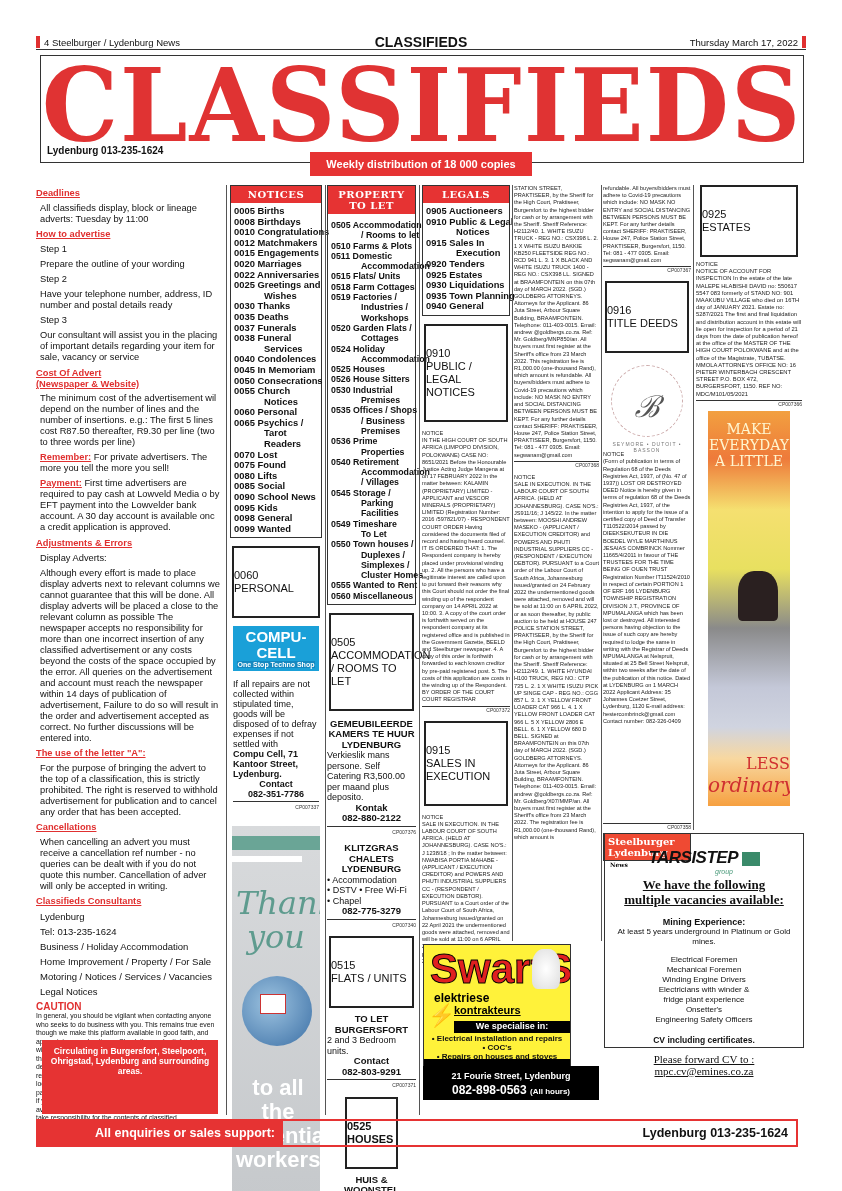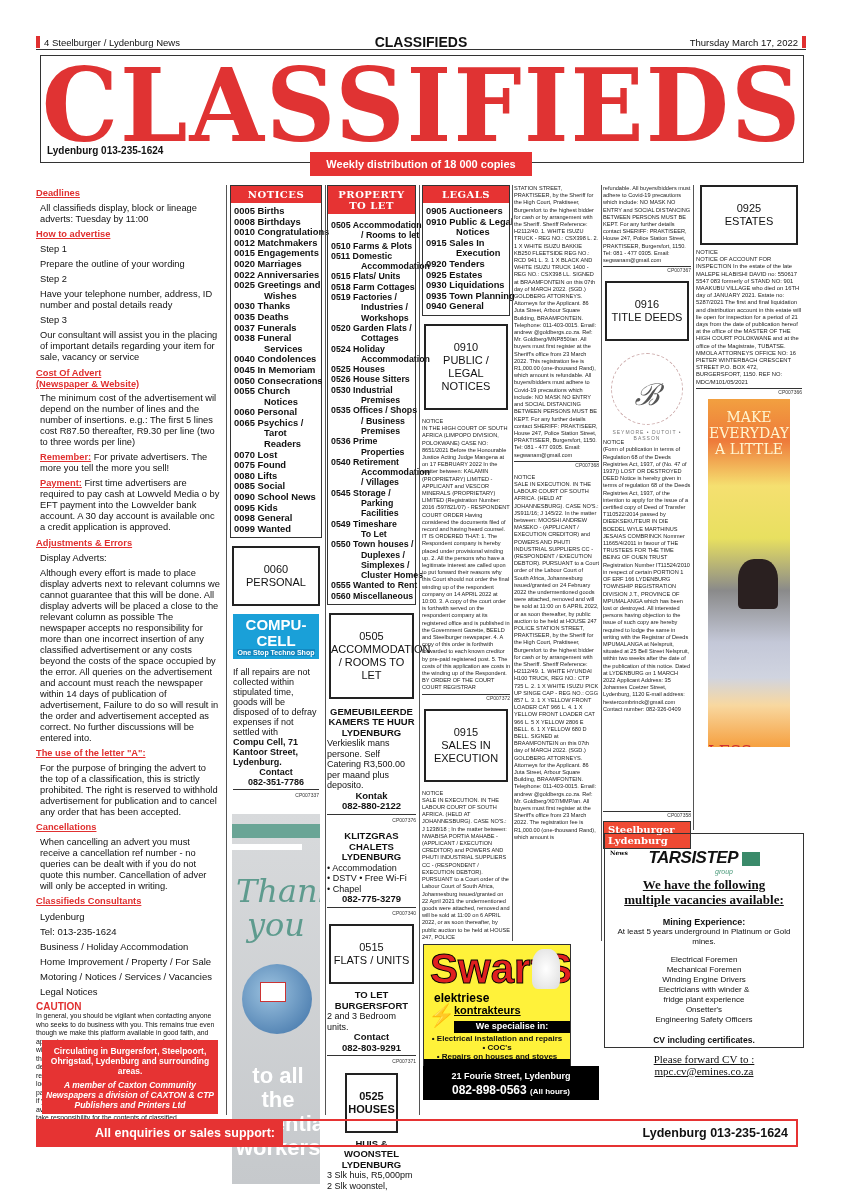--- a/index.html
+++ b/index.html
@@ -21,21 +21,21 @@
 .caution-h{color:#e03030;font-weight:bold;font-size:10px;margin-top:2px}
 .caution-t{font-size:7.2px;line-height:8.5px;font-family:"Liberation Sans Narrow","Liberation Sans",sans-serif;transform:scaleX(0.95);transform-origin:left}
 .redbox{left:42px;top:1040px;width:176px;height:74px;background:#e63333;color:#fff;text-align:center;font-size:8.5px;line-height:10px;padding:6px 4px;font-weight:bold}
 .redbox i{display:block;margin-top:4px}
 .vline{position:absolute;width:1px;background:#555}
 .boxcol{border:1.5px solid #333}
 .redhead{background:#e63333;color:#fff;text-align:center;font-family:"DejaVu Serif",serif;font-weight:bold;font-size:10px;padding:3px 0;letter-spacing:.5px}
 .clist{font-size:9.4px;font-weight:bold;line-height:10.6px;padding:3px 3px}
 .clist div{white-space:nowrap}
 .clist .cont{padding-left:30px}
-.sechead{border:2px solid #222;text-align:center;font-family:"Liberation Sans Narrow","Liberation Sans",sans-serif;font-size:11px;line-height:13px;padding:15px 0;margin:6px 4px}
+.sechead{border:2px solid #222;font-family:"Liberation Sans Narrow","Liberation Sans",sans-serif;font-size:11px;line-height:13px;padding:21px 0;margin:6px 4px}
 .ad{font-size:9px;line-height:10.5px;text-align:center}
 .ad .l{text-align:left}
 .ad b{font-size:9.5px}
 .ref{font-size:5px;text-align:right;border-top:1px solid #333;margin-top:2px;color:#333}
 .legal{font-size:5.6px;line-height:7.2px;color:#222}
 .compu{background:#1aa0d8;color:#fff;text-align:center;padding:3px 0;margin:4px 3px}
 .compu .t{font-size:15px;font-weight:bold;line-height:16px}
 .compu .s{font-size:7px;background:#1488c0;font-weight:bold;margin:0 4px}
 .thank{background:linear-gradient(#d8dadc,#c6c9cc);position:relative;overflow:hidden}
 .stlogo{background:#ef4a33;color:#fff;text-align:left;padding:2px 4px;font-weight:bold}
@@ -91,21 +91,20 @@
     <p>Business / Holiday Accommodation</p>
     <p>Home Improvement / Property / For Sale</p>
     <p>Motoring / Notices / Services / Vacancies</p>
     <p>Legal Notices</p>
   </div>
   <div class="caution-h">CAUTION</div>
   <div class="caution-t">In general, you should be vigilant when contacting anyone who seeks to do business with you. This remains true even though we make this platform available in good faith, and appreciate our advertisers. Check the credentials of those with whom you do business, before you do business with them. Beware of job scams – if someone asks you for a deposit or your bank details in exchange for offering recruitment services or jobs, do not proceed. If you are looking to buy a product, do research to ensure that you pay a fair price for a worthy product. Do not pay a deposit if you have not confirmed that the product you secure is available and worth every cent. This publication does not take responsibility for the contents of classified advertisements. Take responsibility for your safety while doing business.</div>
 </div>
 <div class="abs redbox">
   <div>Circulating in Burgersfort, Steelpoort, Ohrigstad, Lydenburg and surrounding areas.</div>
-  <i>A member of Caxton Community Newspapers a division of CAXTON &amp; CTP Publishers and Printers Ltd</i>
 </div>
 
 <div class="vline" style="left:226px;top:185px;height:930px"></div>
 
 <div class="abs" style="left:230px;top:185px;width:92px">
   <div class="boxcol">
     <div class="redhead">NOTICES</div>
     <div class="clist" id="notices-list">
         <div>0005 Births</div>
         <div>0008 Birthdays</div>
@@ -333,24 +332,24 @@
 <div class="vline" style="left:693px;top:185px;height:645px"></div>
 
 <div class="abs" style="left:696px;top:185px;width:106px">
   <div class="sechead" style="margin:0 4px 4px">
     <div>0925</div>
     <div>ESTATES</div>
   </div>
   <div class="legal" style="white-space:pre-line;font-size:5.8px">NOTICE
 NOTICE OF ACCOUNT FOR INSPECTION In the estate of the late MALEPE HLABISHI DAVID no: 550617 5547 083 formerly of STAND NO: 901 MAAKUBU VILLAGE who died on 16TH day of JANUARY 2021. Estate no: 5287/2021 The first and final liquidation and distribution account in this estate will lie open for inspection for a period of 21 days from the date of publication hereof at the office of the MASTER OF THE HIGH COURT POLOKWANE and at the office of the Magistrate, TUBATSE. MMOLA ATTORNEYS OFFICE NO: 16 PIETER WINTERBACH CRESCENT STREET P.O. BOX 472, BURGERSFORT, 1150. REF NO: MDC/M101/05/2021</div>
   <div class="ref">CP007366</div>
-  <div style="position:relative;margin:4px 12px 0;height:348px;background:linear-gradient(180deg,#f2a040 0%,#ee7a3a 12%,#f5e070 25%,#e8e060 40%,#8a8a8a 55%,#c4c8d8 70%,#d0d4e0 80%,#f8d8a0 88%,#f6a040 100%);overflow:hidden">
+  <div style="position:relative;margin:4px 12px 0;height:395px;background:linear-gradient(180deg,#f2a040 0%,#ee7a3a 12%,#f5e070 25%,#e8e060 40%,#8a8a8a 55%,#c4c8d8 70%,#d0d4e0 80%,#f8d8a0 88%,#f6a040 100%);overflow:hidden">
     <div style="position:absolute;left:0;right:0;top:10px;text-align:center;color:#fff6d0;font-family:'DejaVu Serif',serif;font-size:14px;line-height:16px">MAKE EVERYDAY A LITTLE</div>
     <div style="position:absolute;left:30px;top:160px;width:40px;height:50px;background:#2a2020;border-radius:40% 40% 10% 10%"></div>
-    <div style="position:absolute;left:0;right:0;top:345px;text-align:left;color:#d03030;font-family:'DejaVu Serif',serif;font-size:16px;line-height:16px">LESS</div>
+    <div style="position:absolute;left:0;right:0;top:345px;text-align:right;color:#d03030;font-family:'DejaVu Serif',serif;font-size:16px;line-height:16px">LESS</div>
     <div style="position:absolute;left:0;right:0;top:362px;text-align:center;color:#d03030;font-family:'DejaVu Serif',serif;font-style:italic;font-size:20px">ordinary</div>
   </div>
 </div>
 
 <div class="abs swarts">
   <div style="position:absolute;left:6px;top:2px;font-size:42px;font-weight:bold;color:#e02020;line-height:44px;-webkit-text-stroke:1px #000">SwartS</div>
   <div style="position:absolute;right:10px;top:4px;width:28px;height:40px;background:radial-gradient(#fff,#ddd);border-radius:40% 40% 20% 20%"></div>
   <div style="position:absolute;left:10px;top:46px;font-size:12px;font-weight:bold;color:#000">elektriese</div>
   <div style="position:absolute;left:30px;top:59px;font-size:11px;font-weight:bold;color:#000;text-decoration:underline">kontrakteurs</div>
   <div style="position:absolute;left:4px;top:58px;font-size:22px;color:#e02020">⚡</div>

